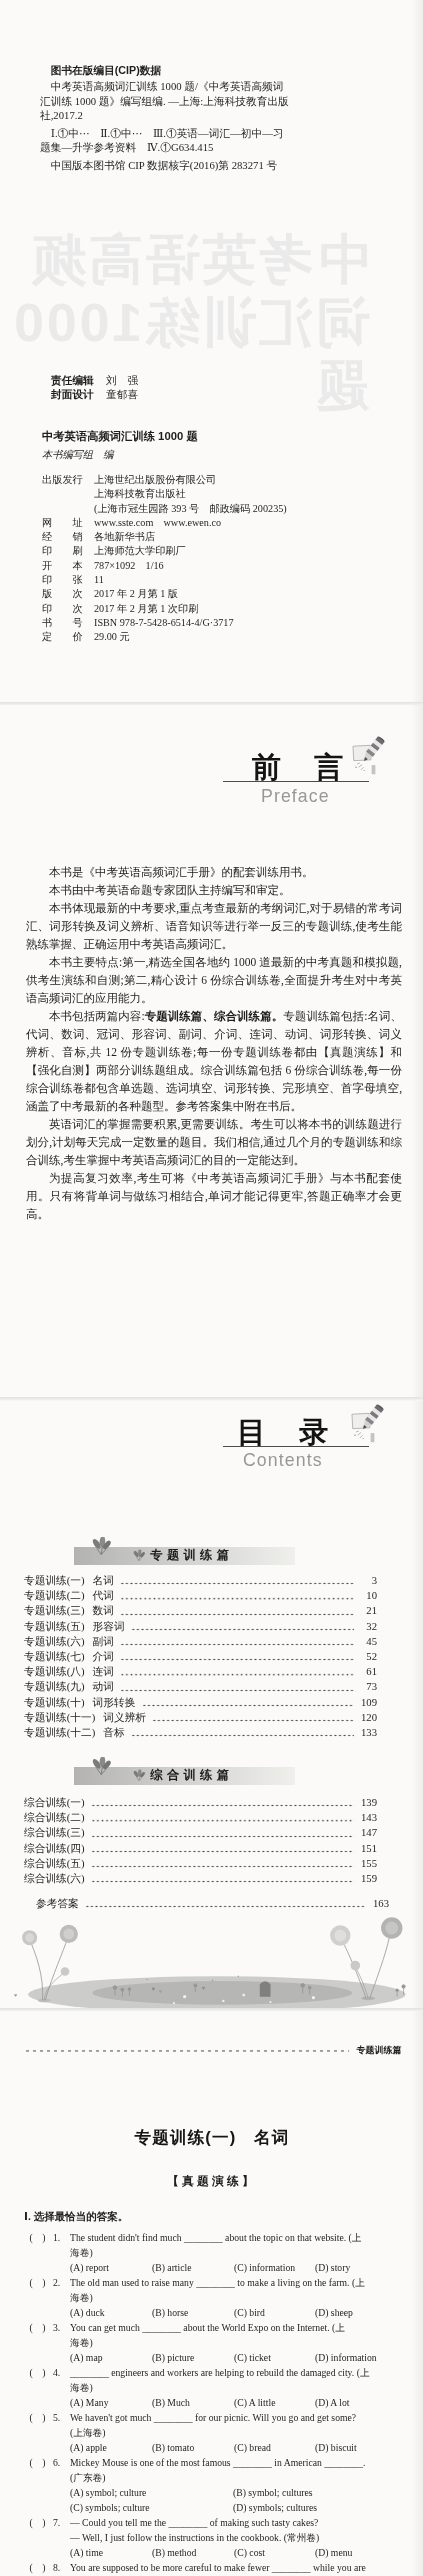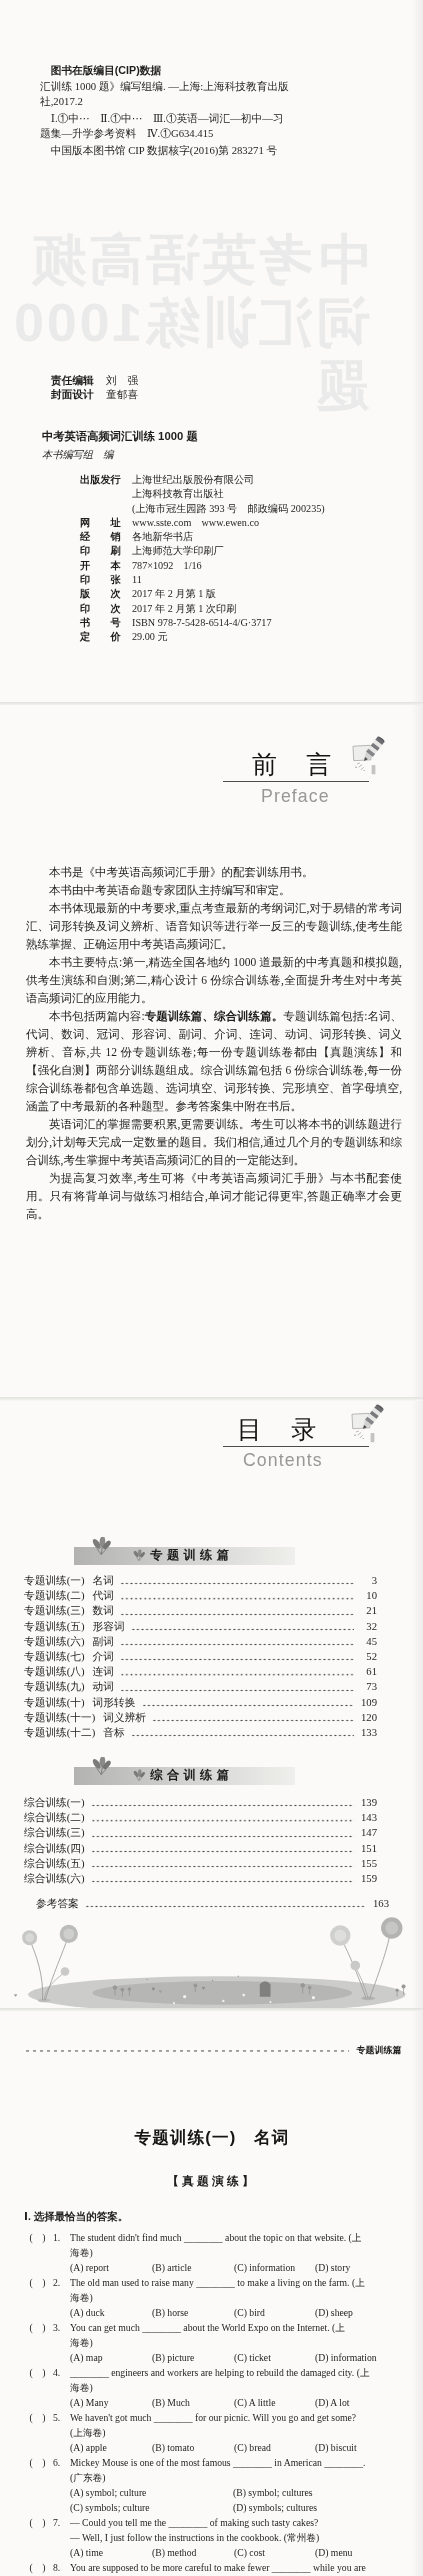--- a/index.html
+++ b/index.html
@@ -22,25 +22,25 @@
     font-family:"Liberation Sans","DejaVu Sans",sans-serif;pointer-events:none;}
   .credits{position:absolute;left:51px;top:374px;font-size:10.7px;line-height:13.4px;}
   .credit-row{margin-bottom:0.5px;}
   .credit-label{font-family:"Liberation Sans","DejaVu Sans",sans-serif;font-weight:bold;}
   .credit-value{margin-left:9.7px;}
   .bookblock{position:absolute;left:42px;top:429px;}
   .bookblock .t{font-family:"Liberation Sans","DejaVu Sans",sans-serif;font-weight:bold;font-size:11.3px;}
   .bookblock .a{font-size:10.2px;margin-top:3.8px;font-style:italic;}
   .colophon{position:absolute;left:42px;top:473px;font-size:10.2px;line-height:14.3px;}
   .col-row{display:flex;}
-  .col-label{width:52px;font-family:"Liberation Sans","DejaVu Sans",sans-serif;font-weight:bold;white-space:pre;flex:none;margin-left:38px;}
+  .col-label{width:52px;font-family:"Liberation Sans","DejaVu Sans",sans-serif;font-weight:normal;white-space:pre;flex:none;}
   .col-value{white-space:pre;}
 
   
-  .big-title{position:absolute;font-size:25px;font-weight:400;letter-spacing:2.1px;color:#141414;
+  .big-title{position:absolute;font-size:29px;font-weight:700;letter-spacing:2.1px;color:#141414;
     font-family:"Liberation Sans","DejaVu Sans",sans-serif;}
   .hr-line{position:absolute;height:1.1px;background:#4c4c4a;}
   .sub-title{position:absolute;font-size:17.7px;color:#979795;letter-spacing:1.1px;
     font-family:"Liberation Sans","DejaVu Sans",sans-serif;}
   .corner-icon{position:absolute;}
 
   
   #page2{top:705px;height:692px;}
   #page2 .big-title{left:252px;top:43px;}
   #page2 .hr-line{left:223px;top:76px;width:146px;}
@@ -97,20 +97,21 @@
 </head>
 <body>
 
 <div id="screen">
 
   <section class="page" id="page1">
     <div class="bleed sans">中考英语高频词汇训练1000题</div>
 
     <div class="cip">
       <div class="h">图书在版编目(CIP)数据</div>
+      <div class="i1">中考英语高频词汇训练 1000 题/《中考英语高频词</div>
       <div>汇训练 1000 题》编写组编. —上海:上海科技教育出版</div>
       <div>社,2017.2</div>
       <div class="i1 mt">Ⅰ.①中⋯　Ⅱ.①中⋯　Ⅲ.①英语—词汇—初中—习</div>
       <div>题集—升学参考资料　Ⅳ.①G634.415</div>
       <div class="i1 mt">中国版本图书馆 CIP 数据核字(2016)第 283271 号</div>
     </div>
 
     <div class="credits">
       <div class="credit-row">
         <span class="credit-label">责任编辑</span>

